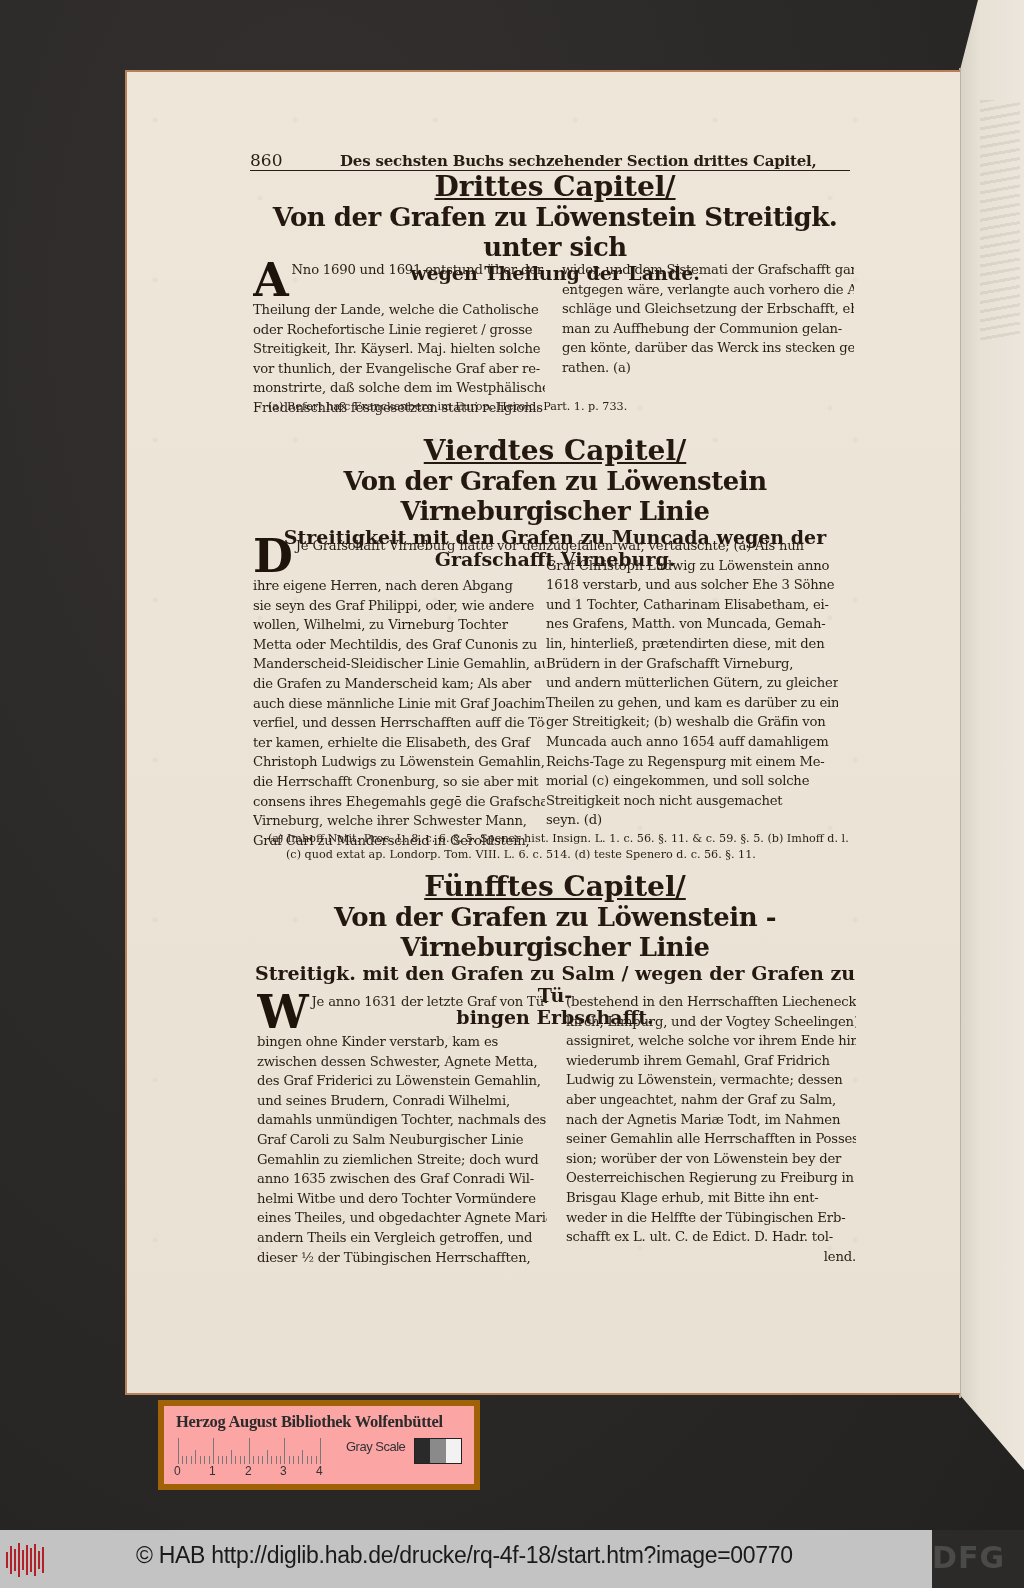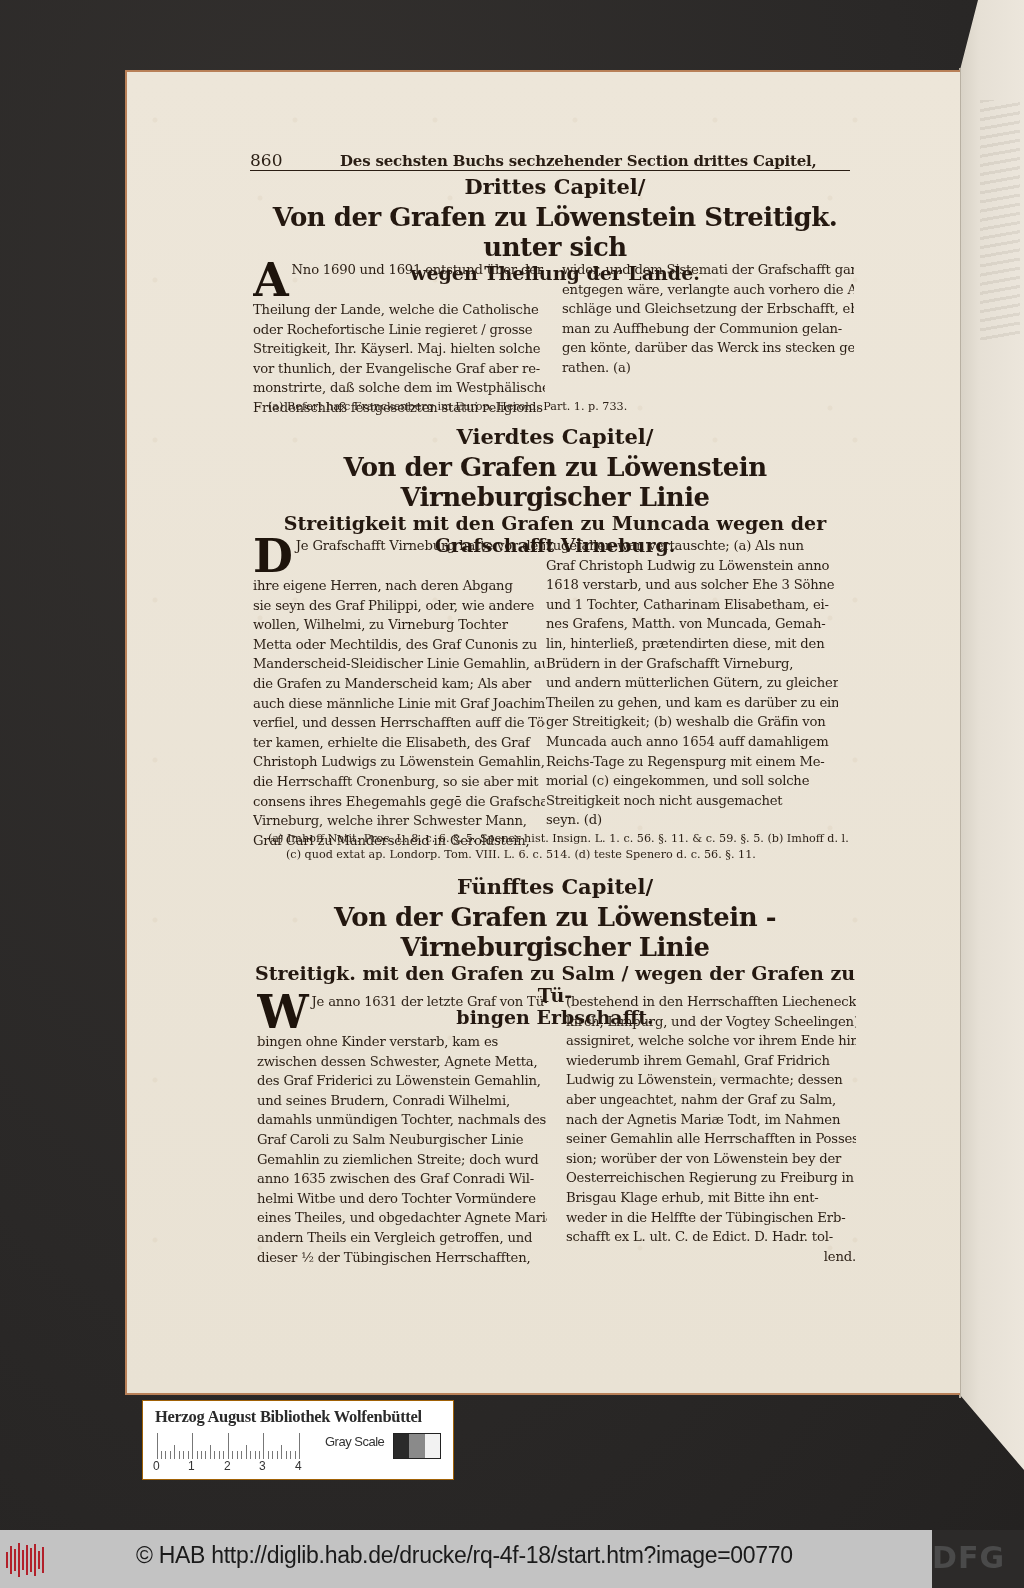--- a/index.html
+++ b/index.html
@@ -46,37 +46,37 @@
     border-bottom:1.5px solid #2a1e14;
     display:flex; align-items:flex-end;
     font-size:16px; color:#2a1e14;
   }
   .running-head .pno { width:90px; font-size:17px; }
   .running-head .htext { font-weight:bold; font-size:15px; letter-spacing:-0.2px; }
   .chap-title {
     position:absolute; left:250px; width:610px; text-align:center; color:#241810;
     font-family:"DejaVu Serif", serif;
   }
-  .chap-title .t1 { font-size:21px; font-weight:bold; line-height:30px; }
+  .chap-title .t1 { font-size:28px; font-weight:bold; line-height:30px;text-decoration:underline; }
   .chap-title .t2 { font-size:26px; font-weight:bold; line-height:30px; letter-spacing:-0.5px; }
   .chap-title .t3 { font-size:19px; line-height:22px; font-weight:bold; }
   .col {
     position:absolute; font-size:13.2px; line-height:19.6px; color:#2a1e14;
     text-align:justify; letter-spacing:-0.2px;
   }
   .col .line { white-space:nowrap; overflow:hidden; }
   .drop {
     float:left; font-size:46px; line-height:40px; font-weight:bold;
     margin-right:3px; margin-top:0px; color:#1e140c;
   }
   .foot { position:absolute; font-size:11.2px; color:#2a1e14; white-space:nowrap; }
   
   .hab-label {
-    position:absolute; left:142px; top:1400px; width:310px; height:78px;
-    background:#ffffff; border:1px solid #a16207;
+    position:absolute; left:158px; top:1400px; width:310px; height:78px;
+    background:#fca5a5; border:6px solid #a16207;
   }
   .hab-label .lib {
     position:absolute; left:12px; top:6px; font-family:"Liberation Serif", serif;
     font-weight:bold; font-size:16.5px; color:#2b2b2b; letter-spacing:-0.3px;
   }
   .ruler { position:absolute; left:14px; top:32px; width:178px; height:26px; }
   .ruler .tick { position:absolute; bottom:0; width:1px; background:#777; }
   .ruler-nums { position:absolute; left:10px; top:58px; font-family:"Liberation Sans", sans-serif; font-size:12px; color:#333; }
   .ruler-nums span { position:absolute; }
   .gray-label { position:absolute; left:182px; top:33px; font-family:"Liberation Sans", sans-serif; font-size:13px; color:#333; letter-spacing:-0.5px; }
@@ -131,21 +131,21 @@
 <div class="col" style="left:562px; top:260px; width:292px;">
   <div class="line">wider, und dem Sistemati der Grafschafft gantz</div>
   <div class="line">entgegen wäre, verlangte auch vorhero die An-</div>
   <div class="line">schläge und Gleichsetzung der Erbschafft, ehe</div>
   <div class="line">man zu Auffhebung der Communion gelan-</div>
   <div class="line">gen könte, darüber das Werck ins stecken ge-</div>
   <div class="line">rathen. (a)</div>
 </div>
 <div class="foot" style="left:268px; top:400px;text-align:center;">(a) Refert hæc Franckenberg im Europ. Herold. Part. 1. p. 733.</div>
 
-<div class="chap-title" style="top:422px;">
+<div class="chap-title" style="top:436px;">
   <div class="t1">Vierdtes Capitel/</div>
   <div class="t2">Von der Grafen zu Löwenstein Virneburgischer Linie</div>
   <div class="t3">Streitigkeit mit den Grafen zu Muncada wegen der</div>
   <div class="t3">Grafschafft Virneburg.</div>
 </div>
 <div class="col" style="left:253px; top:536px; width:292px;">
   <div class="line"><span class="drop">D</span><span>Je Grafschafft Virneburg hatte vor dem</span></div>
   <div class="line">ihre eigene Herren, nach deren Abgang</div>
   <div class="line">sie seyn des Graf Philippi, oder, wie andere</div>
   <div class="line">wollen, Wilhelmi, zu Virneburg Tochter</div>

